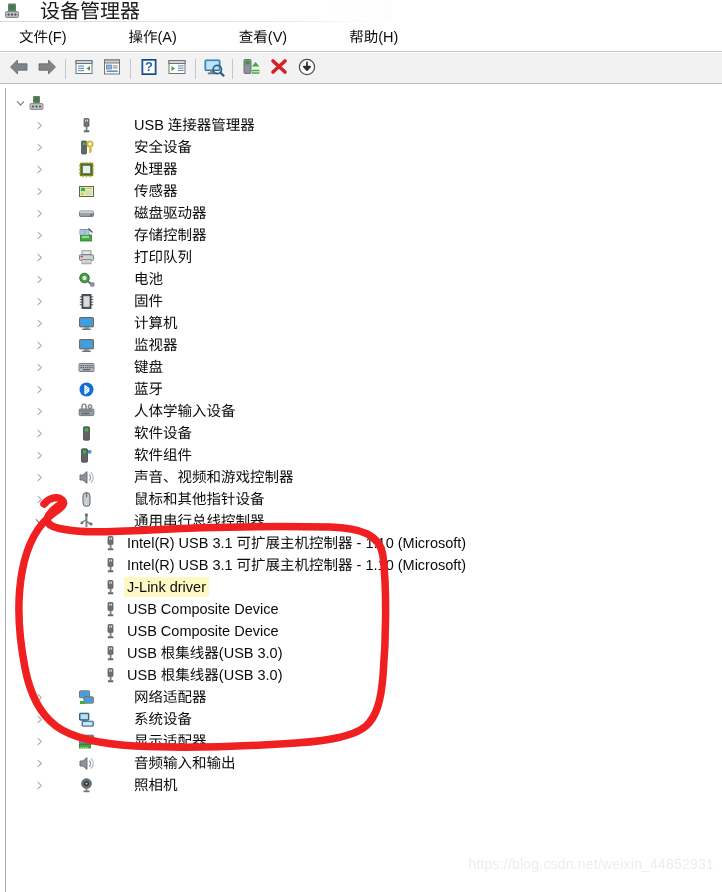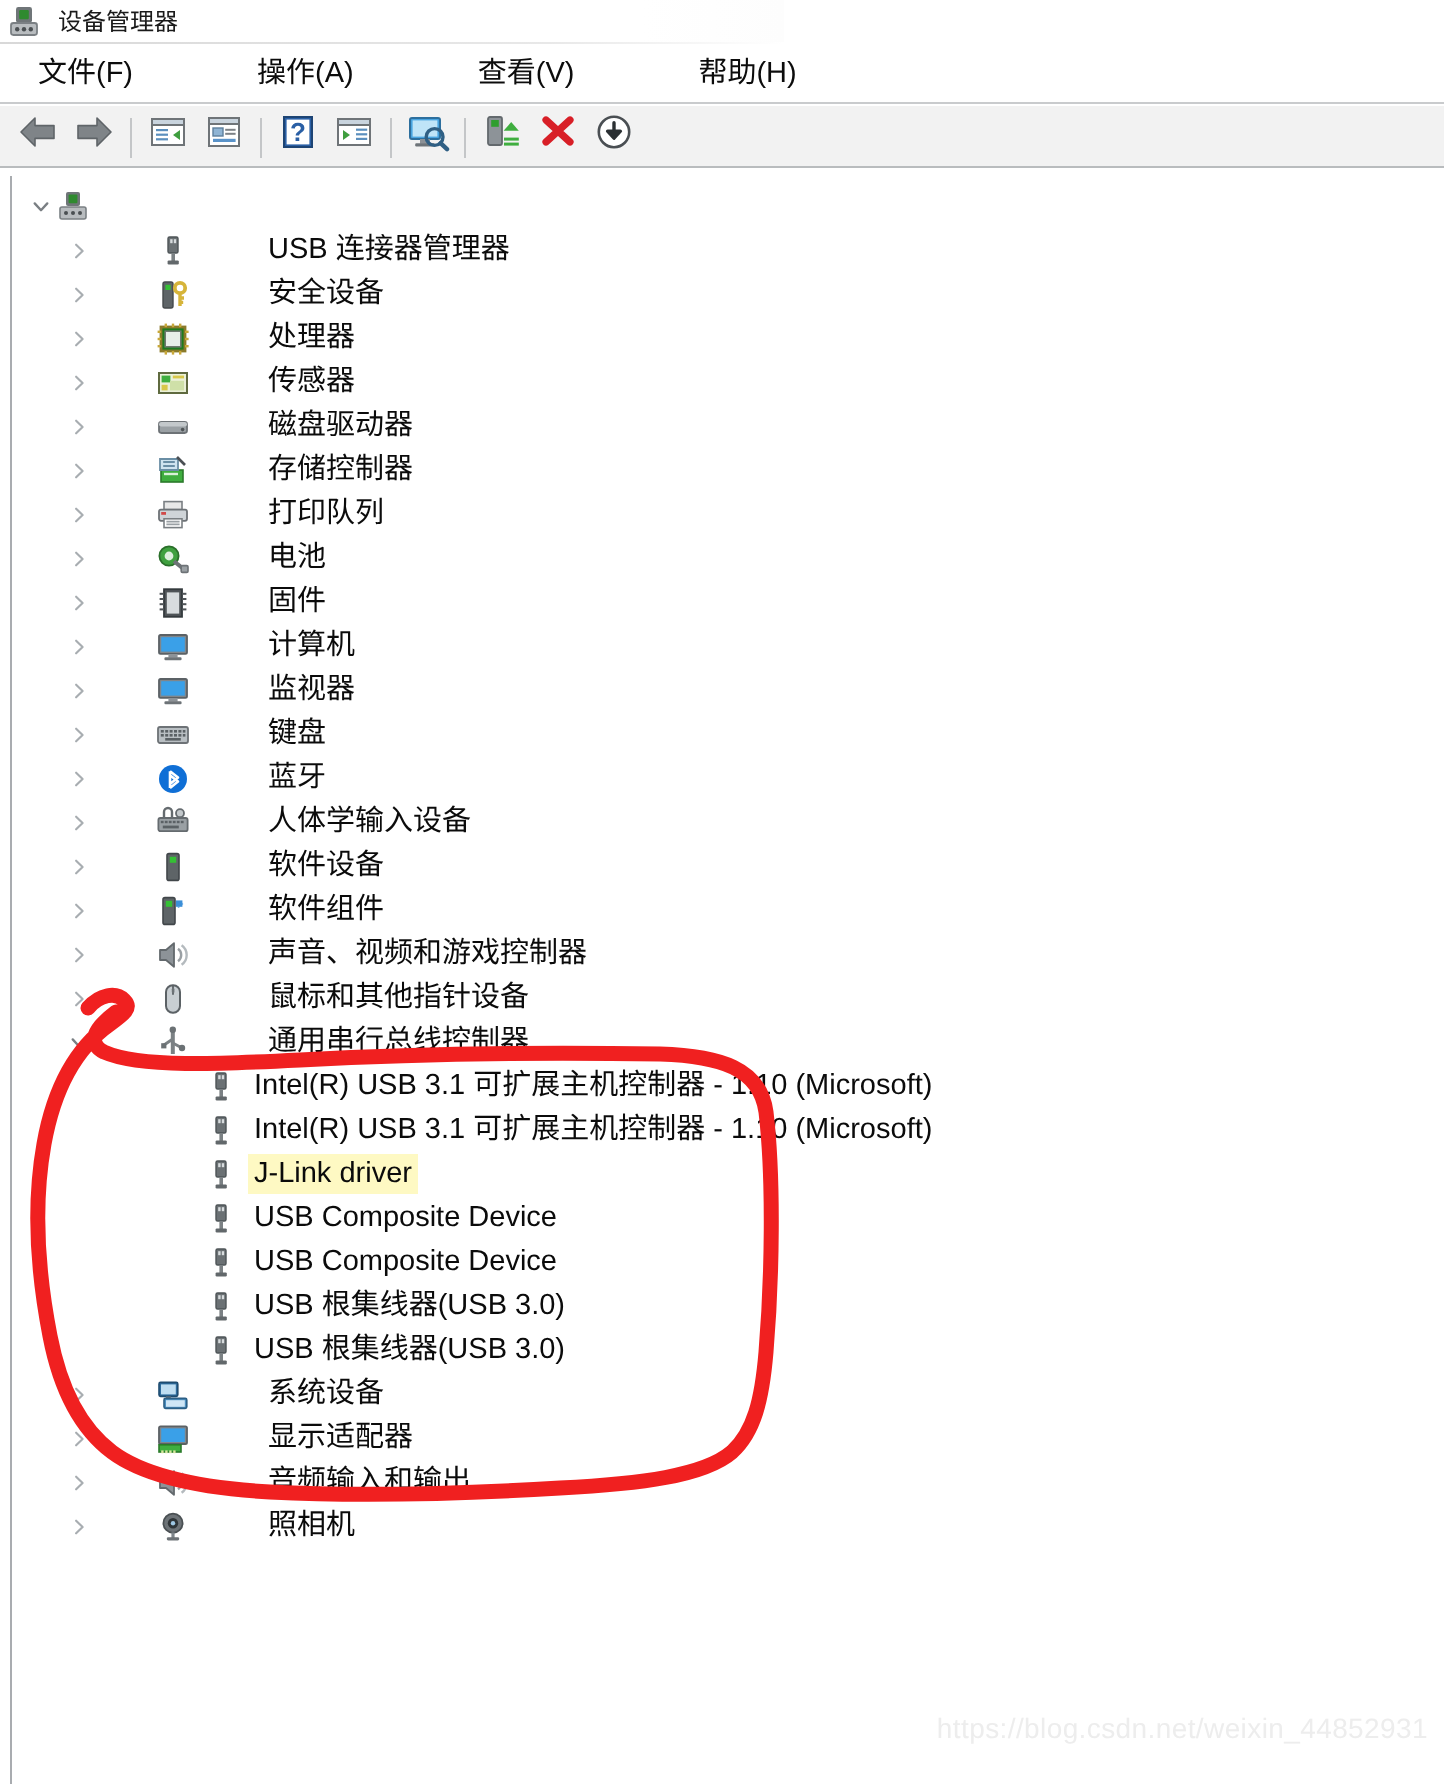--- a/index.html
+++ b/index.html
@@ -36,23 +36,23 @@
     height: 1px;
     background: linear-gradient(to right, #d8d8d8 0%, #e8e8e8 70%, #ffffff 100%);
   }
   .title-icon {
     width: 18px; height: 18px;
     margin-left: 3px;
     position: relative;
     flex: 0 0 auto;
   }
   .title-text {
-    font-size: 12px;
+    font-size: 20px;
     color: #1a1a1a;
-    margin-left: 8px;
+    margin-left: 19px;
     line-height: 18px;
     white-space: nowrap;
   }
 
   
   #menubar {
     position: absolute;
     left: 0; top: 22px;
     width: 722px;
     height: 30px;
@@ -726,20 +726,36 @@
       <div class="tree-row lvl2">
         <span class="expander hidden"></span>
         <span class="node-icon"><svg viewBox="0 0 17 17" width="17" height="17" aria-hidden="true">
             <rect x="6" y="1.5" width="5" height="8" rx="0.8" fill="#6b7174" stroke="#4e5457" stroke-width="0.7"></rect>
             <rect x="7.1" y="2.6" width="1.2" height="2" fill="#d8dcde"></rect>
             <rect x="8.9" y="2.6" width="1.2" height="2" fill="#d8dcde"></rect>
             <rect x="7.7" y="9.5" width="1.8" height="4" fill="#7b8184"></rect>
             <rect x="5.8" y="13.2" width="5.6" height="2" rx="0.6" fill="#62686b"></rect>
           </svg></span>
         <span class="node-label">USB 根集线器(USB 3.0)</span>
+      </div>
+      <div class="tree-row lvl1">
+        <span class="expander">
+          <svg viewBox="0 0 10 10" width="9" height="9">
+            <path d="M3.4 1.5 L7 5 L3.4 8.5" fill="none" stroke="#a8adb1" stroke-width="1.2" stroke-linecap="round" stroke-linejoin="round"></path>
+          </svg>
+        </span>
+        <span class="node-icon"><svg viewBox="0 0 17 17" width="17" height="17" aria-hidden="true">
+            <rect x="1.5" y="1.8" width="10" height="7" rx="0.8" fill="#8d9398" stroke="#5f6569" stroke-width="0.8"></rect>
+            <rect x="2.5" y="2.8" width="8" height="5" fill="#3aa0e8"></rect>
+            <rect x="5.5" y="8.8" width="2.5" height="1.2" fill="#7f868b"></rect>
+            <rect x="6" y="7.8" width="9.4" height="6.4" rx="0.8" fill="#8d9398" stroke="#5f6569" stroke-width="0.8"></rect>
+            <rect x="7" y="8.8" width="7.4" height="4.4" fill="#3aa0e8"></rect>
+            <rect x="2" y="12" width="5" height="3" fill="#3fae3f"></rect>
+          </svg></span>
+        <span class="node-label">网络适配器</span>
       </div>
       <div class="tree-row lvl1">
         <span class="expander">
           <svg viewBox="0 0 10 10" width="9" height="9">
             <path d="M3.4 1.5 L7 5 L3.4 8.5" fill="none" stroke="#a8adb1" stroke-width="1.2" stroke-linecap="round" stroke-linejoin="round"></path>
           </svg>
         </span>
         <span class="node-icon"><svg viewBox="0 0 17 17" width="17" height="17" aria-hidden="true">
             <rect x="1.5" y="2.2" width="9.4" height="7" rx="0.8" fill="#2f6d9e" stroke="#1f4c70" stroke-width="0.8"></rect>
             <rect x="2.5" y="3.2" width="7.4" height="5" fill="#bfdef2"></rect>

